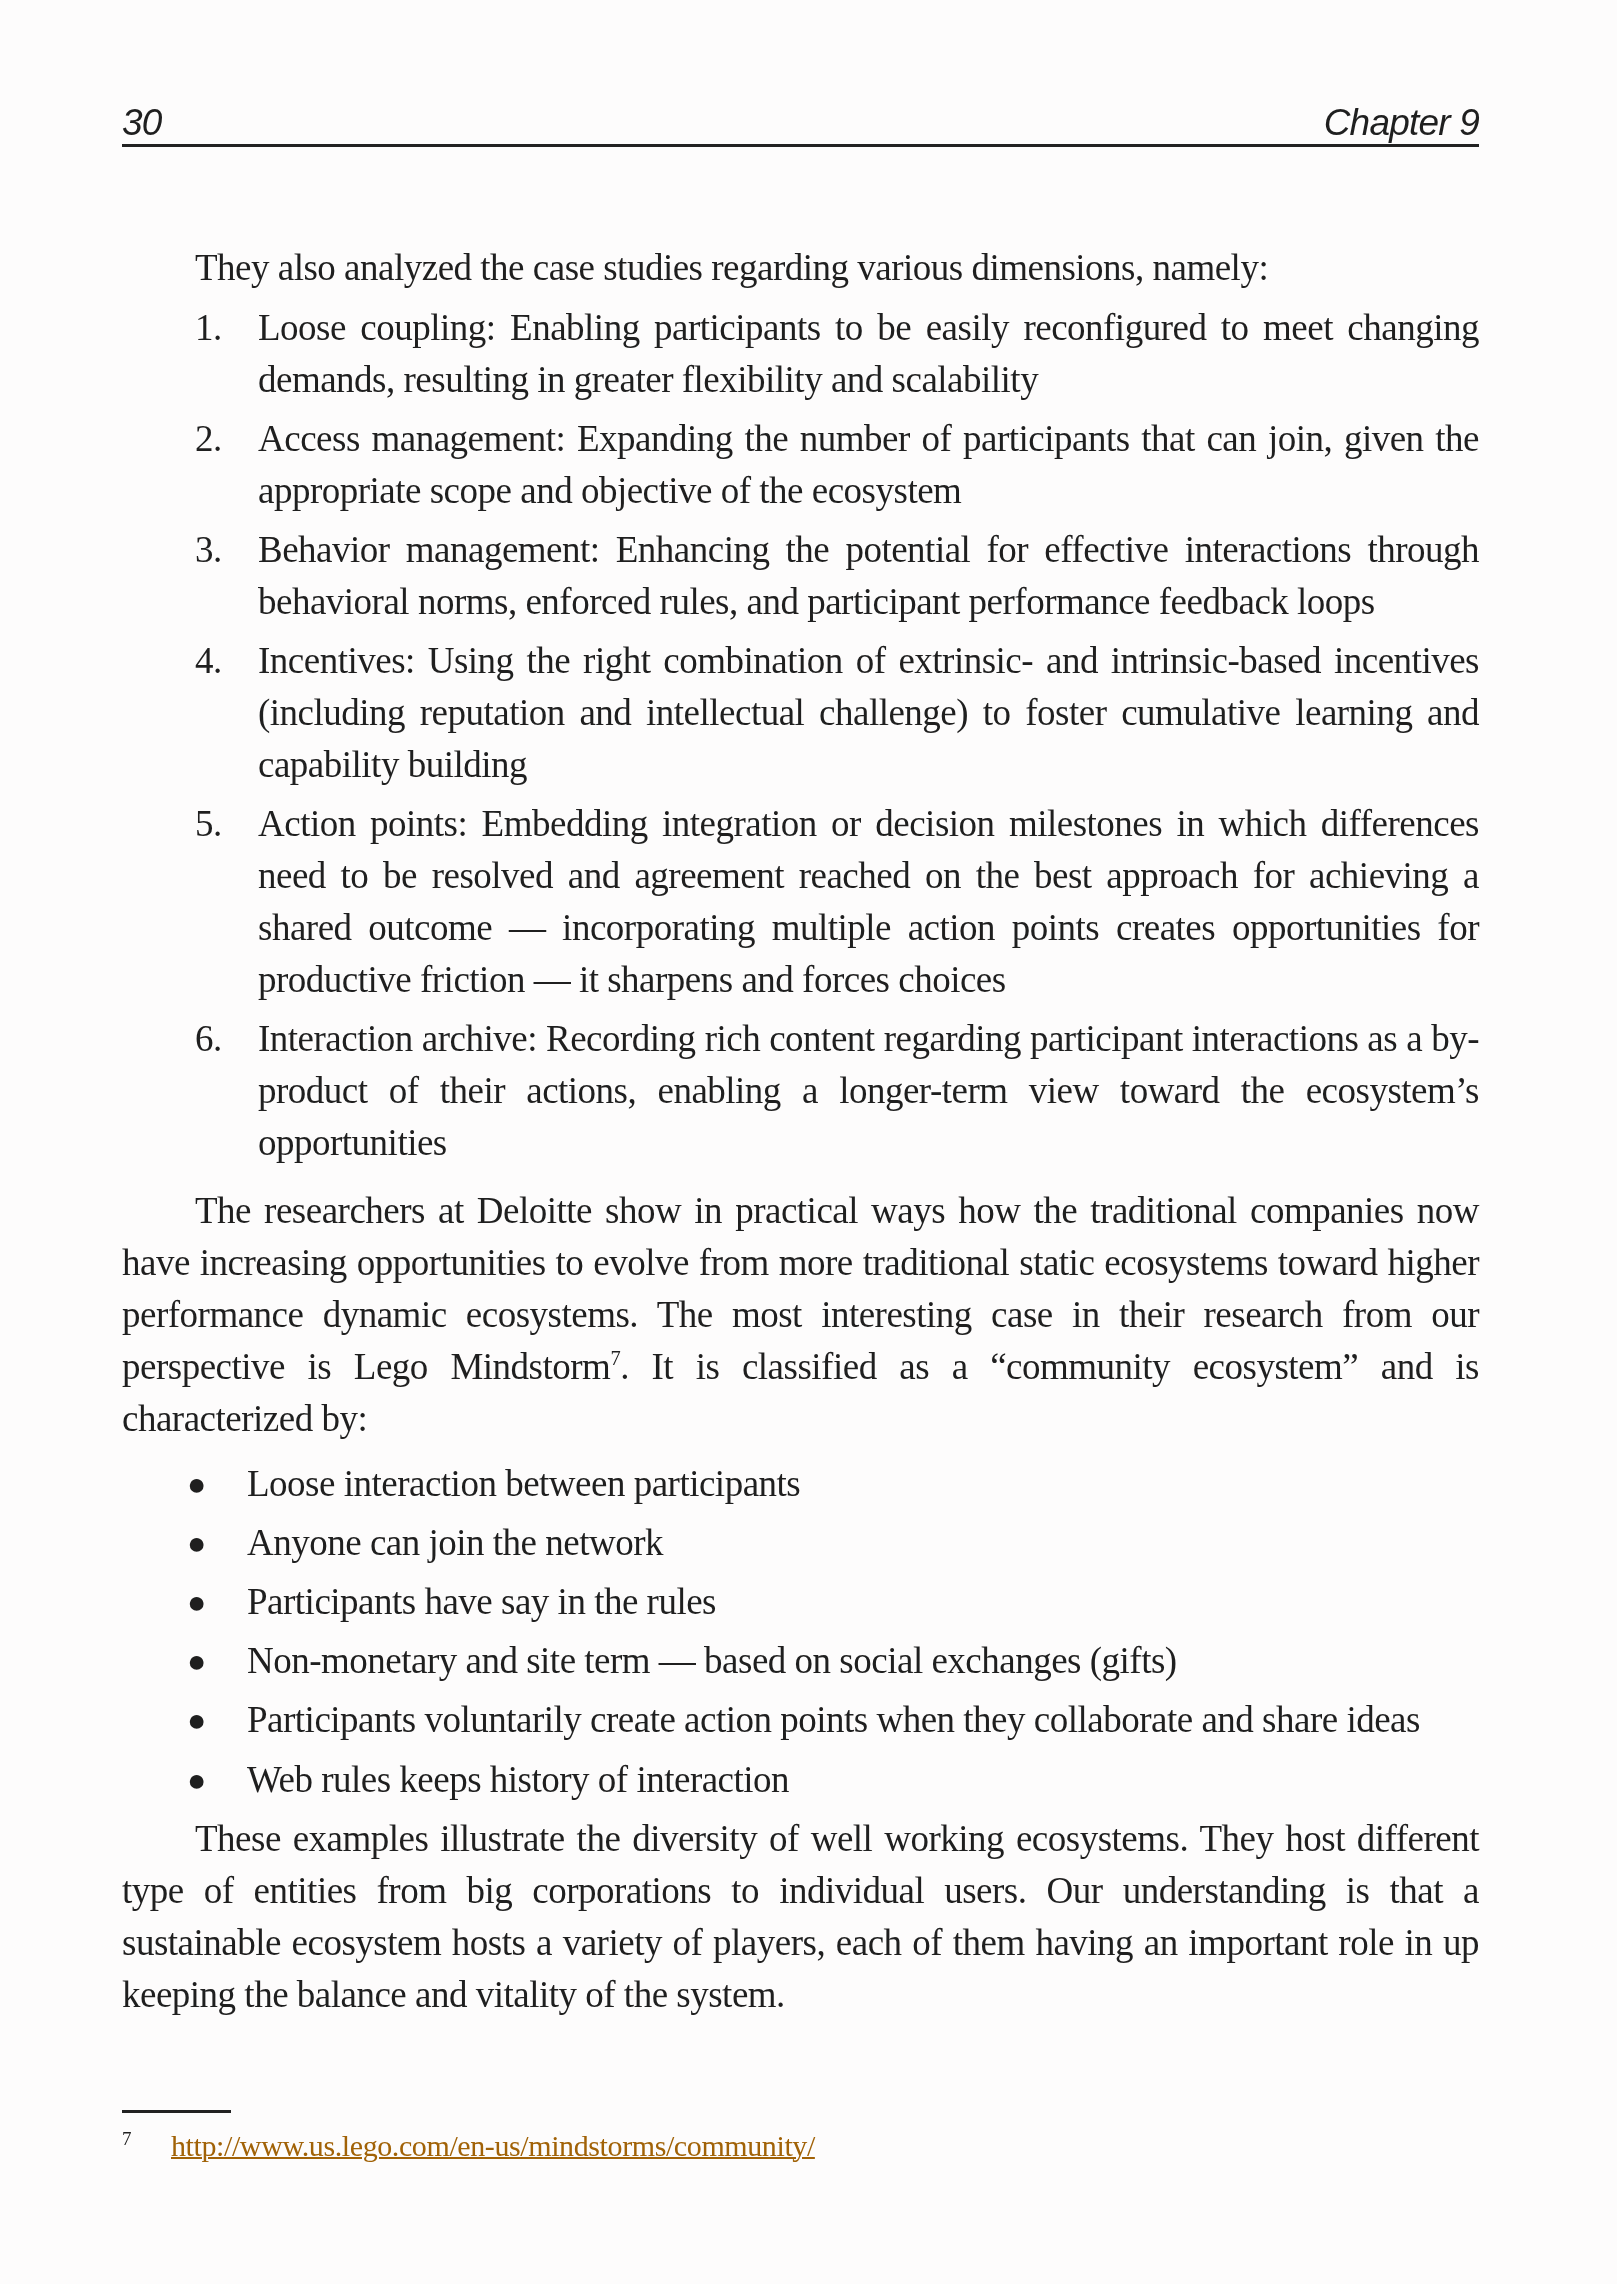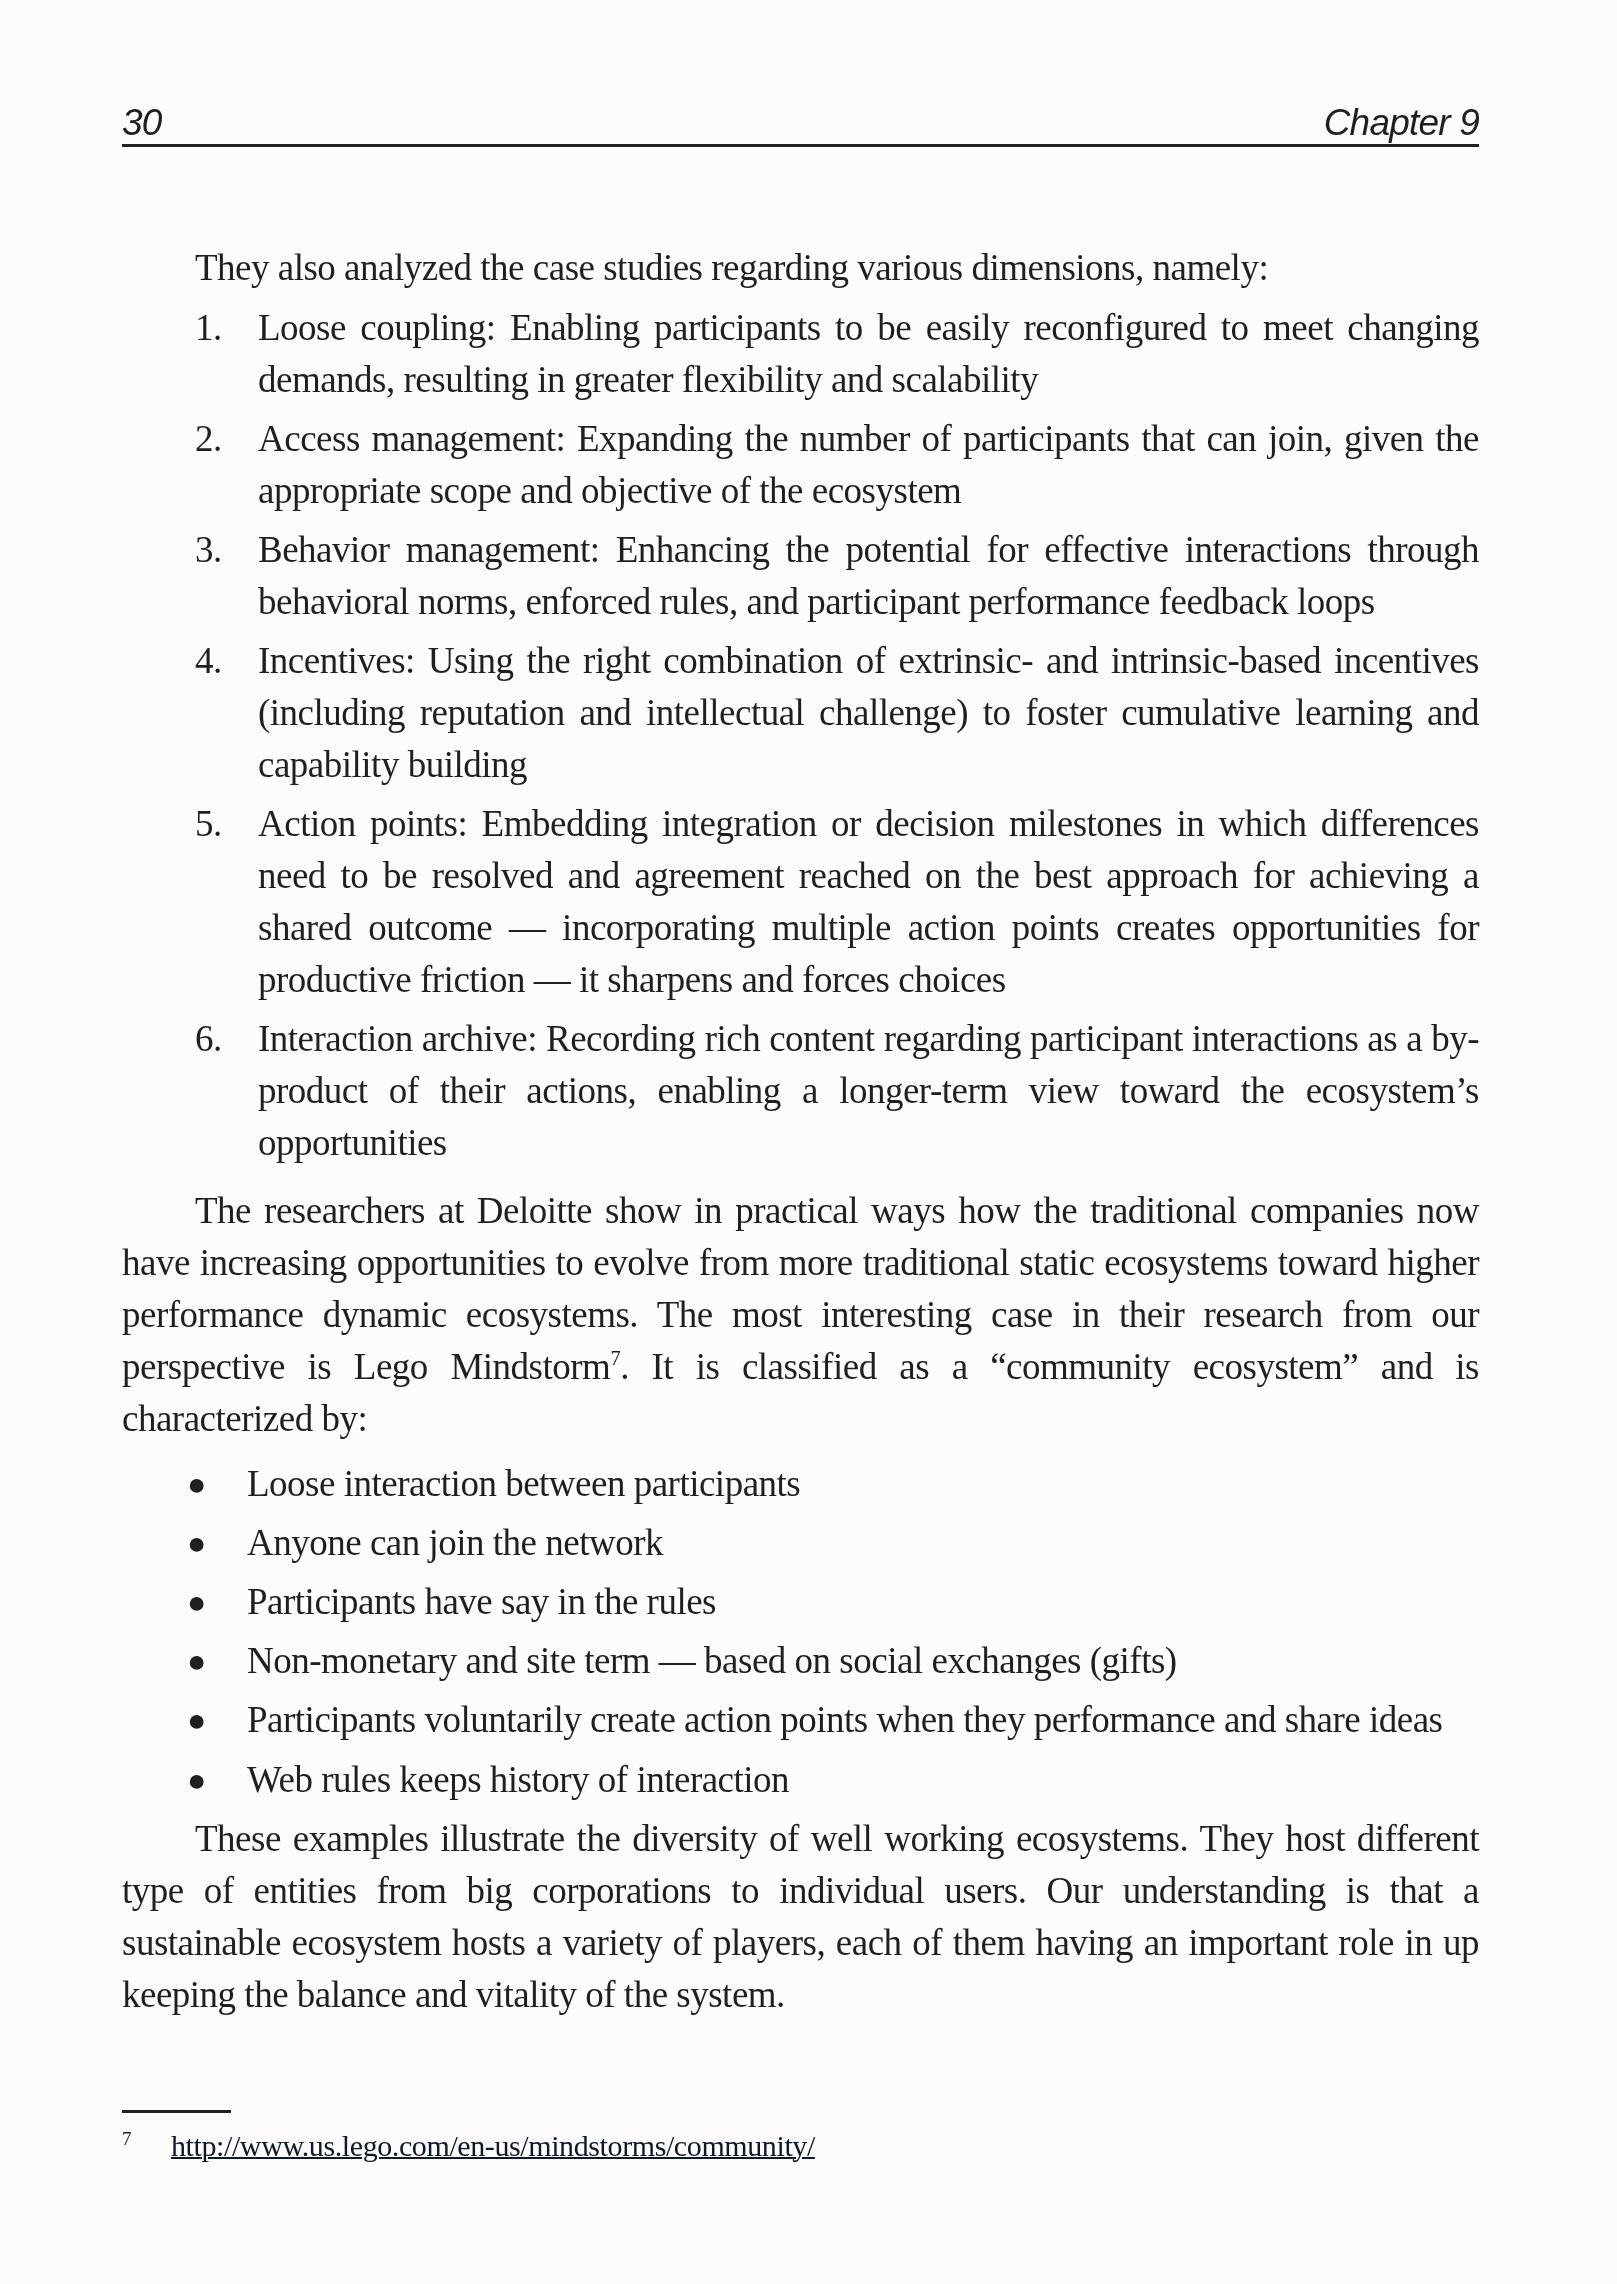--- a/index.html
+++ b/index.html
@@ -76,21 +76,21 @@
     top: 2110px; left: 0;
     width: 109px; height: 3.2px; background: #222;
   }
   .footnote {
     position: absolute;
     top: 2128px; left: 0;
     font-size: 30px; letter-spacing: -0.4px;
     line-height: 1.2;
   }
   .footnote .fn-mark { font-size: 19px; vertical-align: 11px; display: inline-block; width: 49px; }
-  .footnote a { color: #0f172a; text-decoration: underline; text-decoration-thickness: 1.6px; }
+  .footnote a { color: #a16207; text-decoration: underline; text-decoration-thickness: 1.6px; }
 </style>
 </head>
 <body>
 
 <div class="page">
 
   <div class="running-head">
     <span>30</span>
     <span>Chapter 9</span>
   </div>
@@ -108,21 +108,21 @@
       <li><span class="num">6.</span><span>Interaction archive: Recording rich content regarding participant interact­ions as a by-product of their actions, enabling a longer-term view toward the ecosystem’s opportunities</span></li>
     </ol>
 
     <p class="indent para2"><span>The researchers at Deloitte show in practical ways how the traditional com­panies now have increasing opportunities to evolve from more traditional static ecosystems toward higher performance dynamic ecosystems. The most interesting case in their research from our perspective is Lego Mindstorm</span><sup>7</sup><span>. It is classified as a “community ecosystem” and is characterized by:</span></p>
 
     <ul class="traits">
       <li><span class="bullet">●</span><span>Loose interaction between participants</span></li>
       <li><span class="bullet">●</span><span>Anyone can join the network</span></li>
       <li><span class="bullet">●</span><span>Participants have say in the rules</span></li>
       <li><span class="bullet">●</span><span>Non-monetary and site term — based on social exchanges (gifts)</span></li>
-      <li><span class="bullet">●</span><span>Participants voluntarily create action points when they performance and share ideas</span></li>
+      <li><span class="bullet">●</span><span>Participants voluntarily create action points when they collaborate and share ideas</span></li>
       <li><span class="bullet">●</span><span>Web rules keeps history of interaction</span></li>
     </ul>
 
     <p class="indent para3">These examples illustrate the diversity of well working ecosystems. They host different type of entities from big corporations to individual users. Our understand­ing is that a sustainable ecosystem hosts a variety of players, each of them having an important role in up keeping the balance and vitality of the system.</p>
   </div>
 
   <div class="fn-rule"></div>
   <div class="footnote">
     <span class="fn-mark">7</span><a>http://www.us.lego.com/en-us/mindstorms/community/</a>
   </div>

